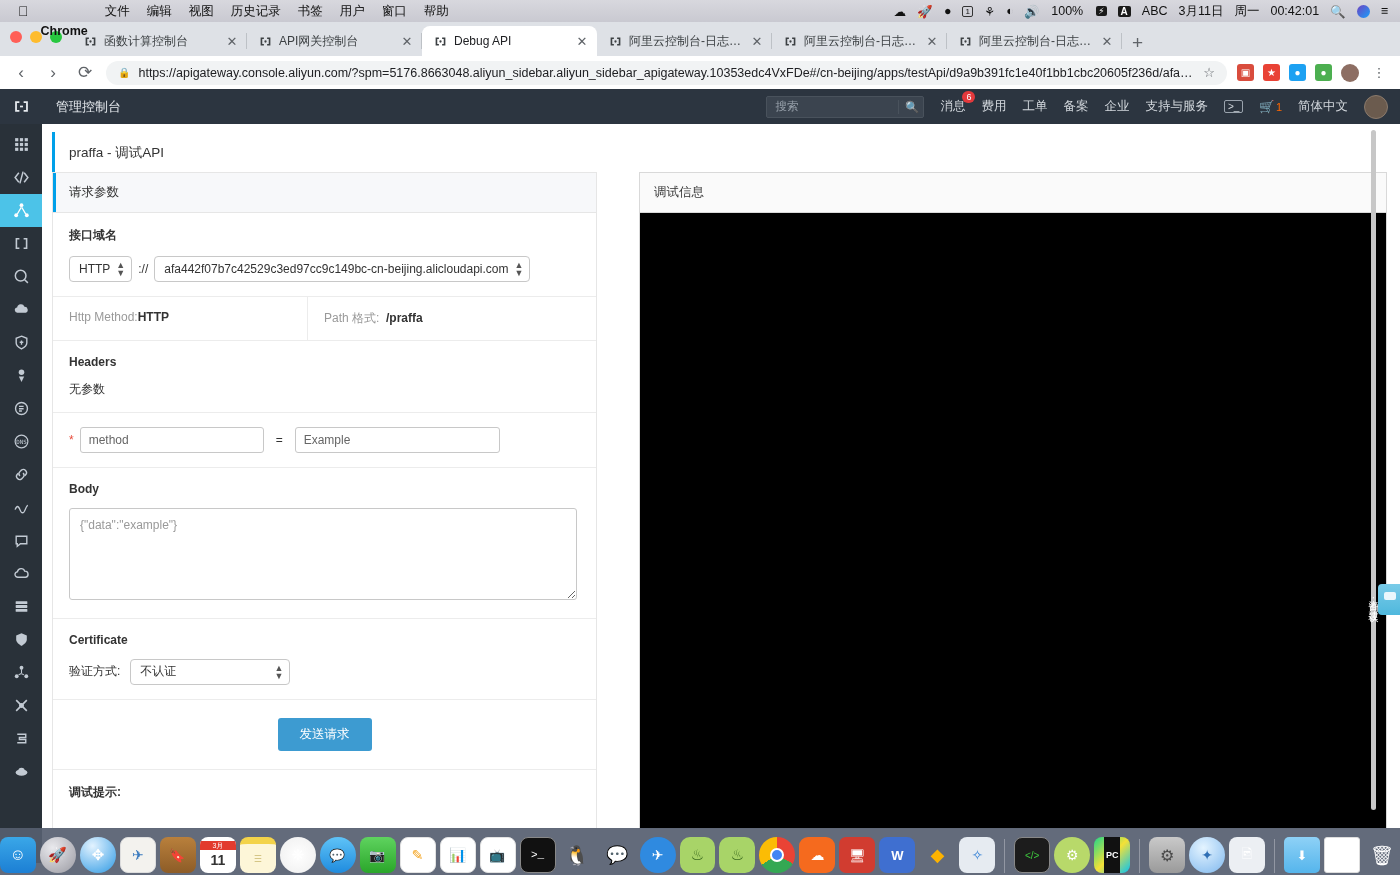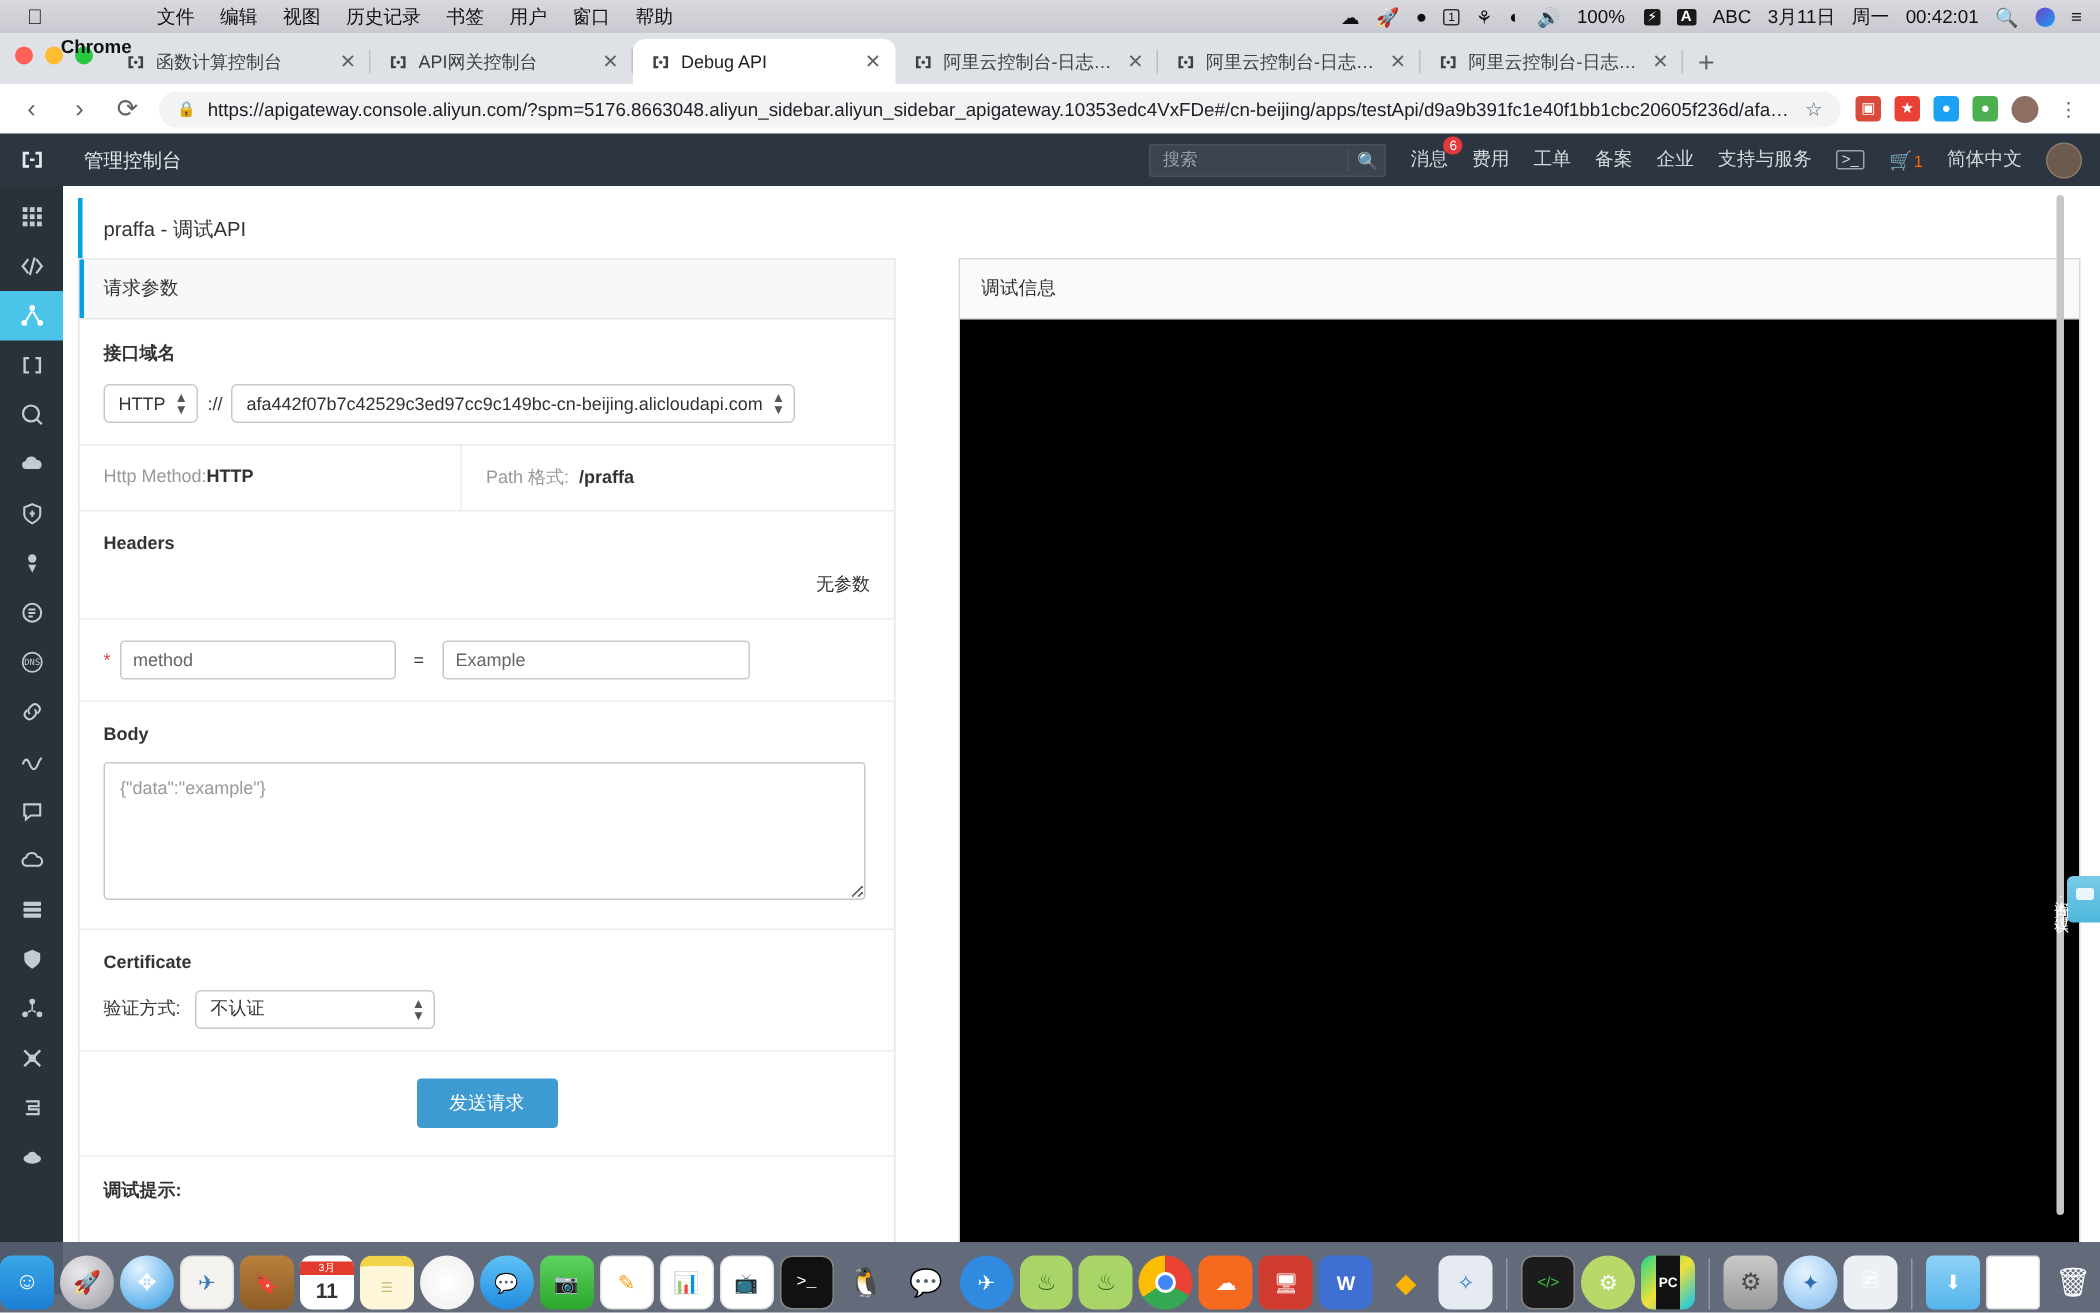--- a/index.html
+++ b/index.html
@@ -93,21 +93,21 @@
     height:26px; border:1px solid #c8c8c8; border-radius:4px; background:#fff;
     display:flex; align-items:center; padding:0 6px 0 9px; font-size:12px; color:#333;
     gap:6px; white-space:nowrap;
   }
   .spin { font-size:9px; line-height:8px; color:#555; display:flex; flex-direction:column;}
   .dslash { font-size:12px; color:#333; }
   .splitrow { display:flex; border-bottom:1px solid #ececec;}
   .splitrow .cell { padding:13px 16px; font-size:12px; color:#999; }
   .splitrow .cell:first-child { width:255px; flex:0 0 255px; border-right:1px solid #ececec;}
   .splitrow .cell b { color:#333; font-weight:bold;}
-  .noparam { font-size:12px; color:#333;text-align:right; }
+  .noparam { font-size:12px; color:#333; }
   .qrow { display:flex; align-items:center; gap:12px; }
   .star-req { color:#e74c3c; font-size:12px; line-height:1; margin-right:-6px;}
   .inp {
     height:26px; border:1px solid #c8c8c8; border-radius:3px; background:#fff;
     padding:0 8px; font-size:12px; color:#333; outline:none;
     font-family:"Liberation Sans", sans-serif;
   }
   .inp::placeholder { color:#666; }
   .inp.k { width:184px; }
   .inp.v { width:205px; }

